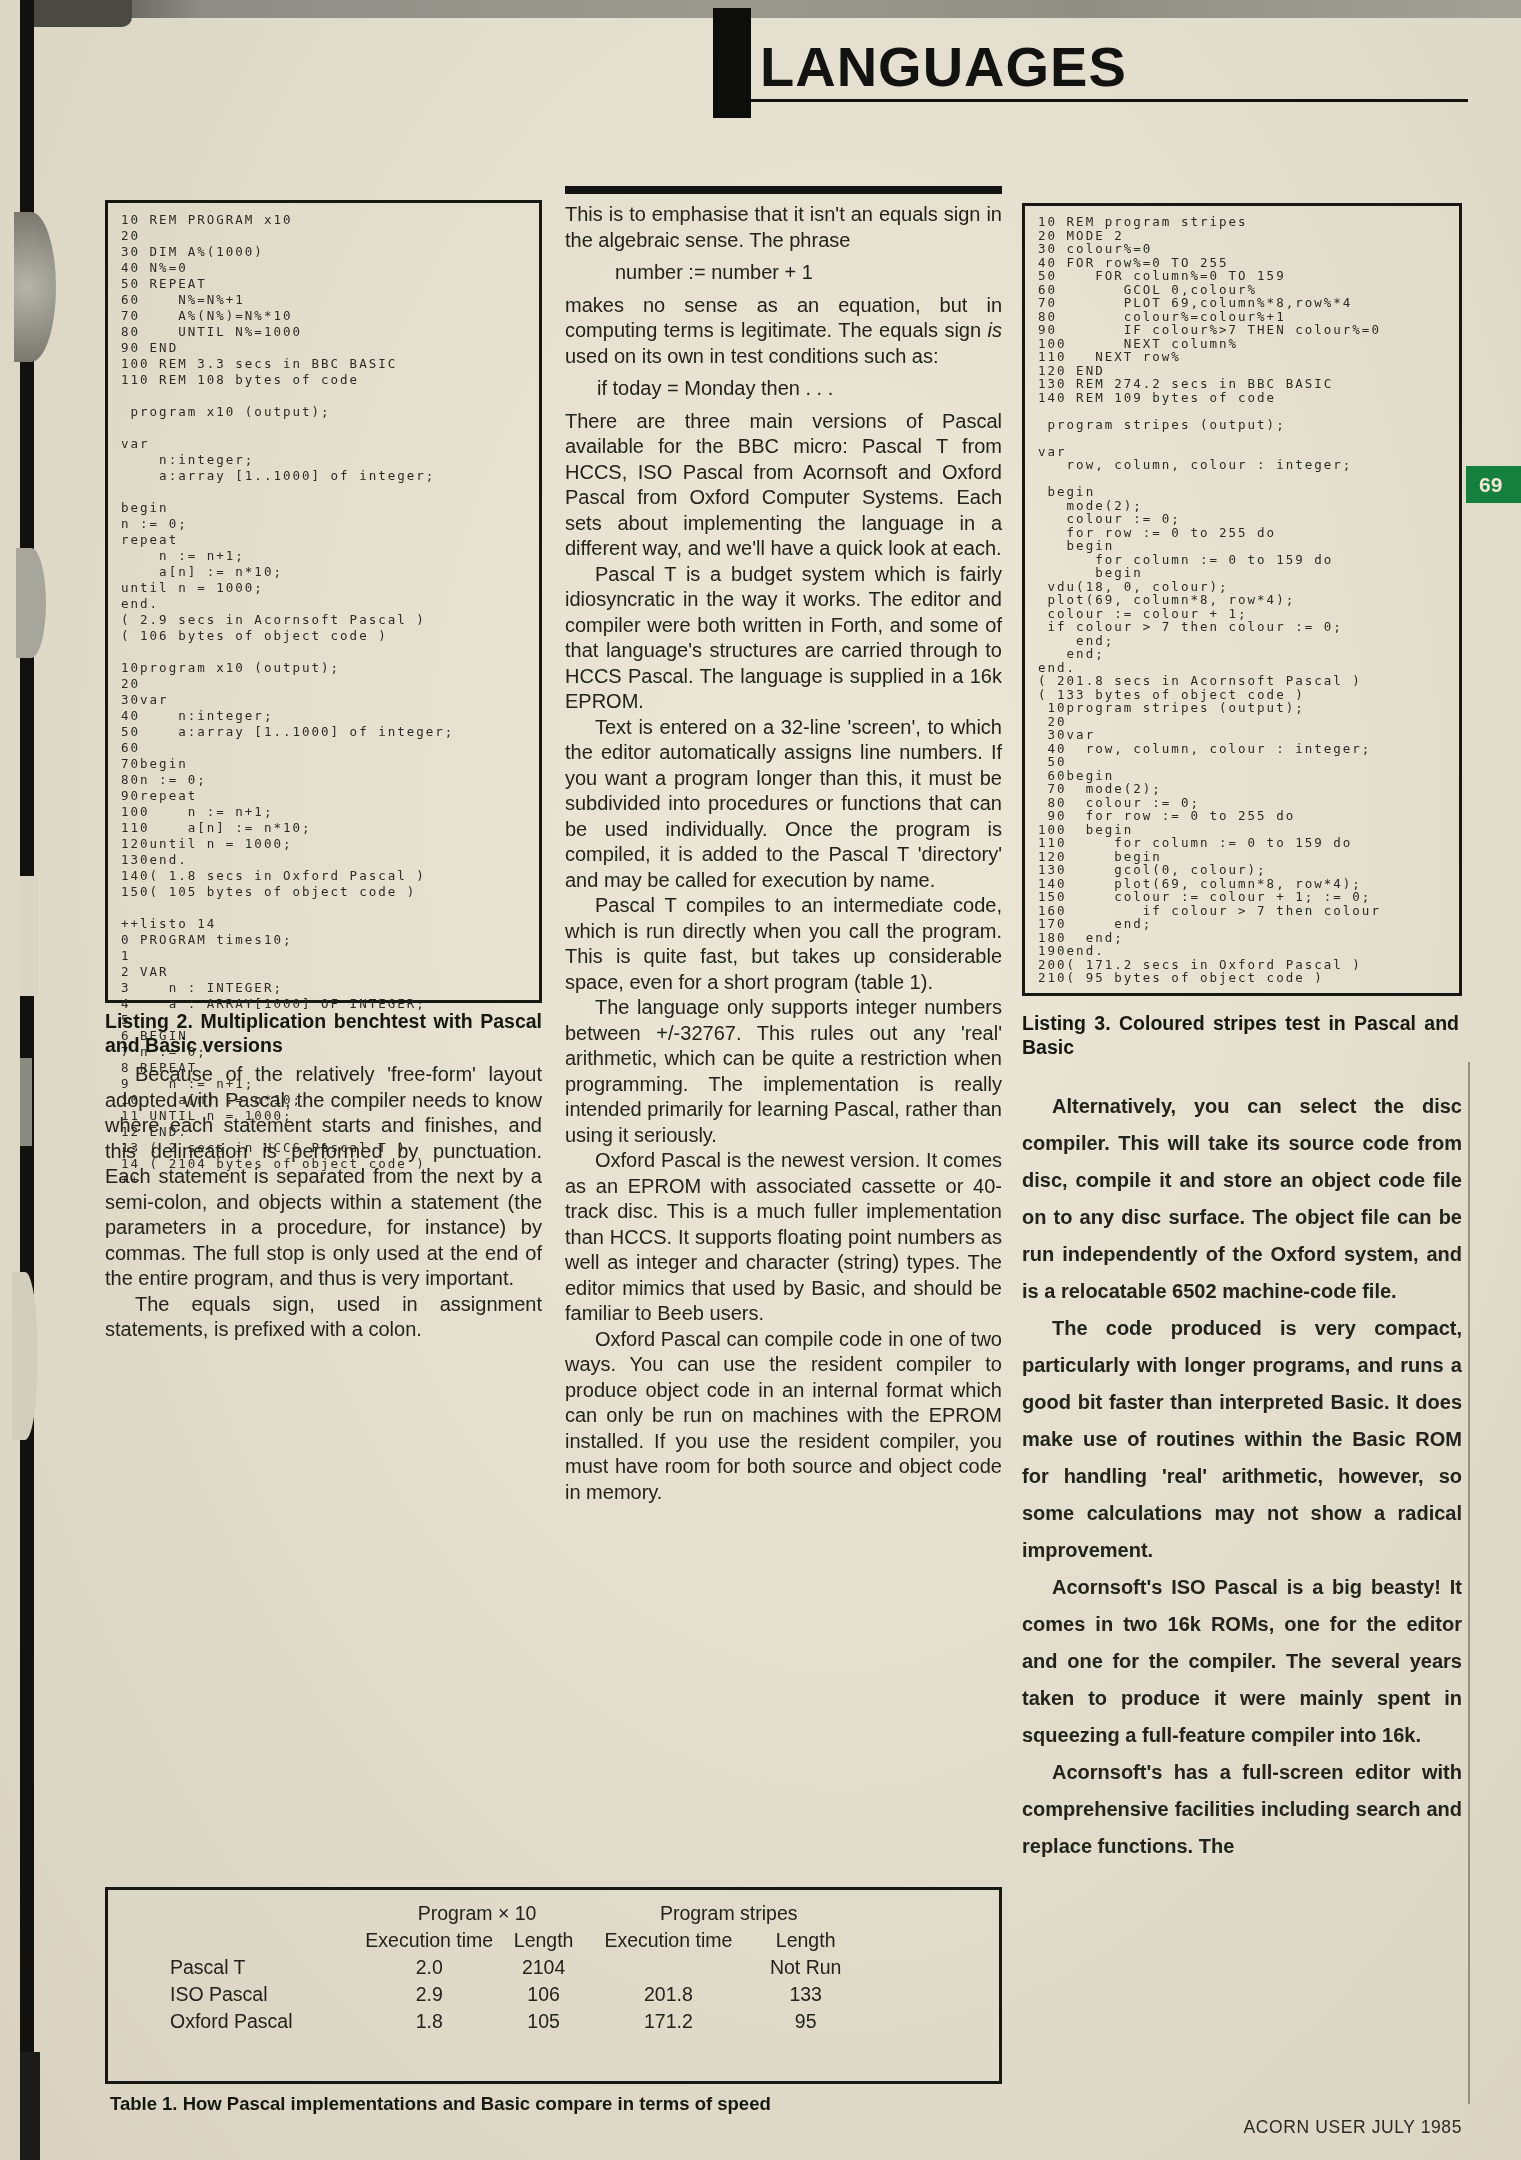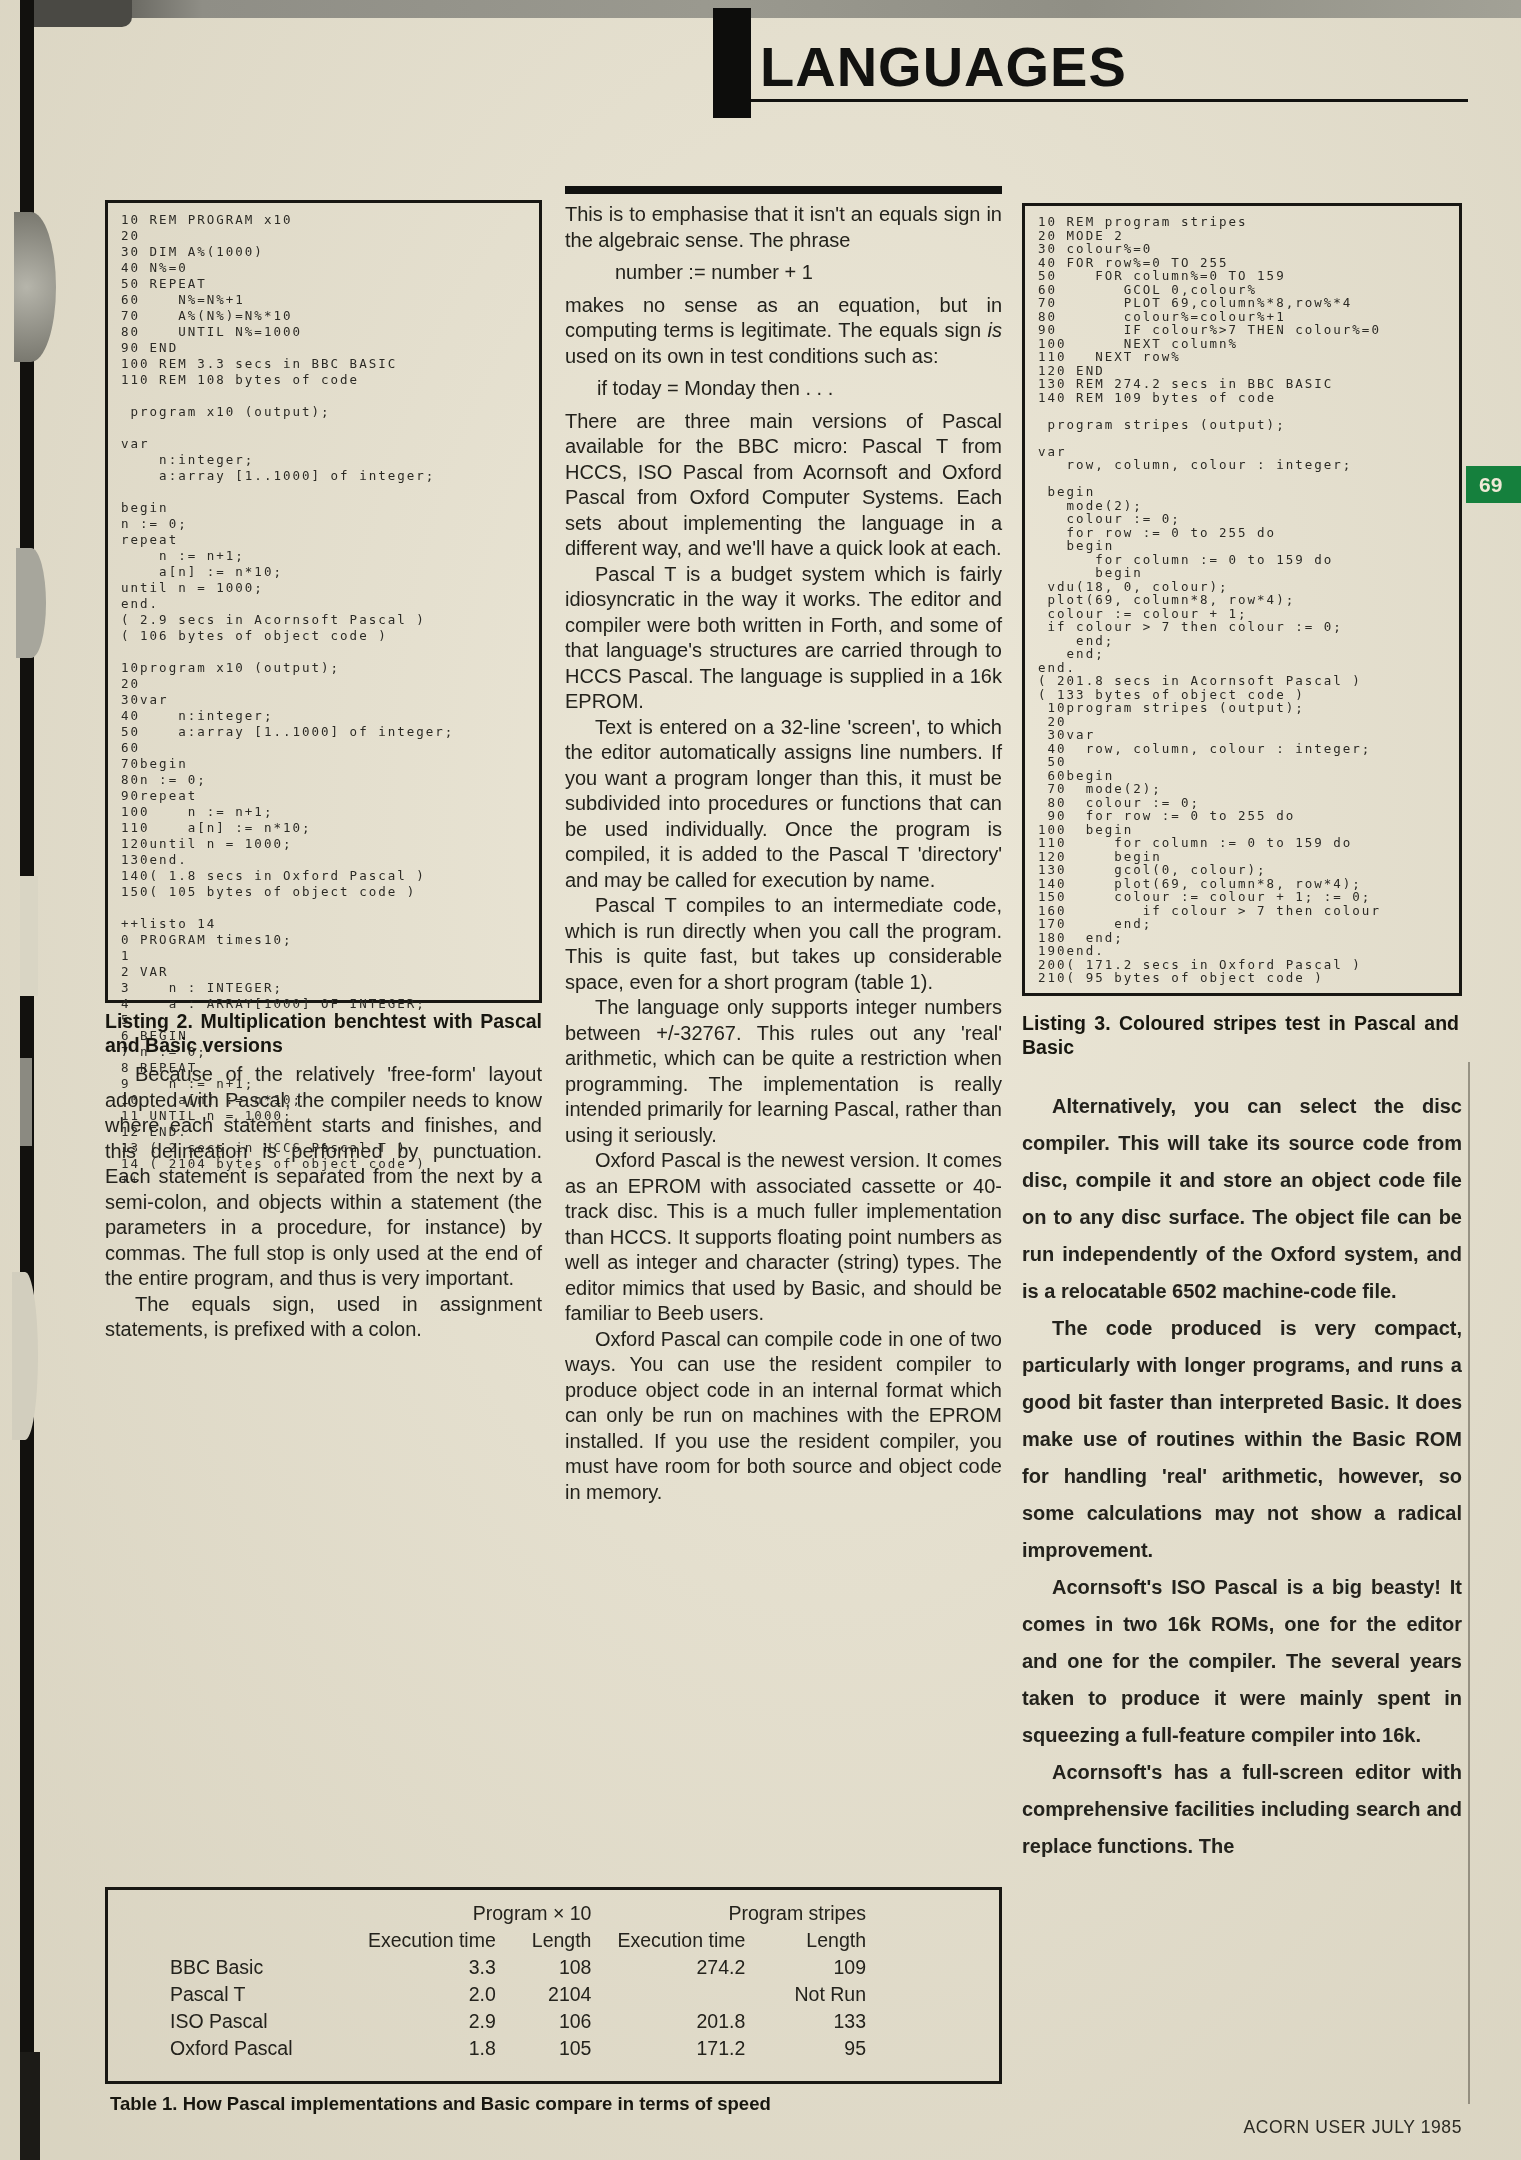--- a/index.html
+++ b/index.html
@@ -64,21 +64,21 @@
   .col-m { left:545px; top:202px;  width:437px; }
   .col-r { left:1002px; top:1088px; width:440px; line-height:37px;font-weight:bold; }
   .colbar { left:545px; top:186px; width:437px; height:8px; background:#121210; }
   p.equation  { margin:7px 0 7px 50px; text-align:left; }
   p.condition { margin:7px 0 7px 32px; text-align:left; }
 
   
   .tablebox { left:85px; top:1887px; width:897px; height:197px; border:3px solid #181713; padding-top:10px; }
   .tablebox table { border-collapse:collapse; table-layout:fixed; width:730px; margin-left:28px;
     font-size:19.5px; color:#23221c; }
-  .tablebox td { height:27px; text-align:right; padding:0; }
+  .tablebox td { height:27px; text-align:center; padding:0; }
   .tablebox td.name { width:218px; text-align:left; padding-left:34px; }
   .tablebox col.c1 { width:128px; } .tablebox col.c2 { width:92px; }
   .tablebox col.c3 { width:148px; } .tablebox col.c4 { width:116px; }
   .tablecaption { left:90px; top:2093px; width:888px; font-weight:bold; font-size:18.5px; color:#17160f; }
 
   
   .footer { left:1000px; top:2117px; width:442px; text-align:right;
     font-size:17.5px; letter-spacing:0.6px; color:#2a2922; }
 </style>
 </head>
@@ -275,27 +275,20 @@
         <td colspan="2">Program stripes</td>
       </tr>
       <tr>
         <td class="name"></td>
         <td>Execution time</td>
         <td>Length</td>
         <td>Execution time</td>
         <td>Length</td>
       </tr>
       <tr>
-        <td class="name">BBC Basic</td>
-        <td>3.3</td>
-        <td>108</td>
-        <td>274.2</td>
-        <td>109</td>
-      </tr>
-      <tr>
         <td class="name">Pascal T</td>
         <td>2.0</td>
         <td>2104</td>
         <td></td>
         <td>Not Run</td>
       </tr>
       <tr>
         <td class="name">ISO Pascal</td>
         <td>2.9</td>
         <td>106</td>

